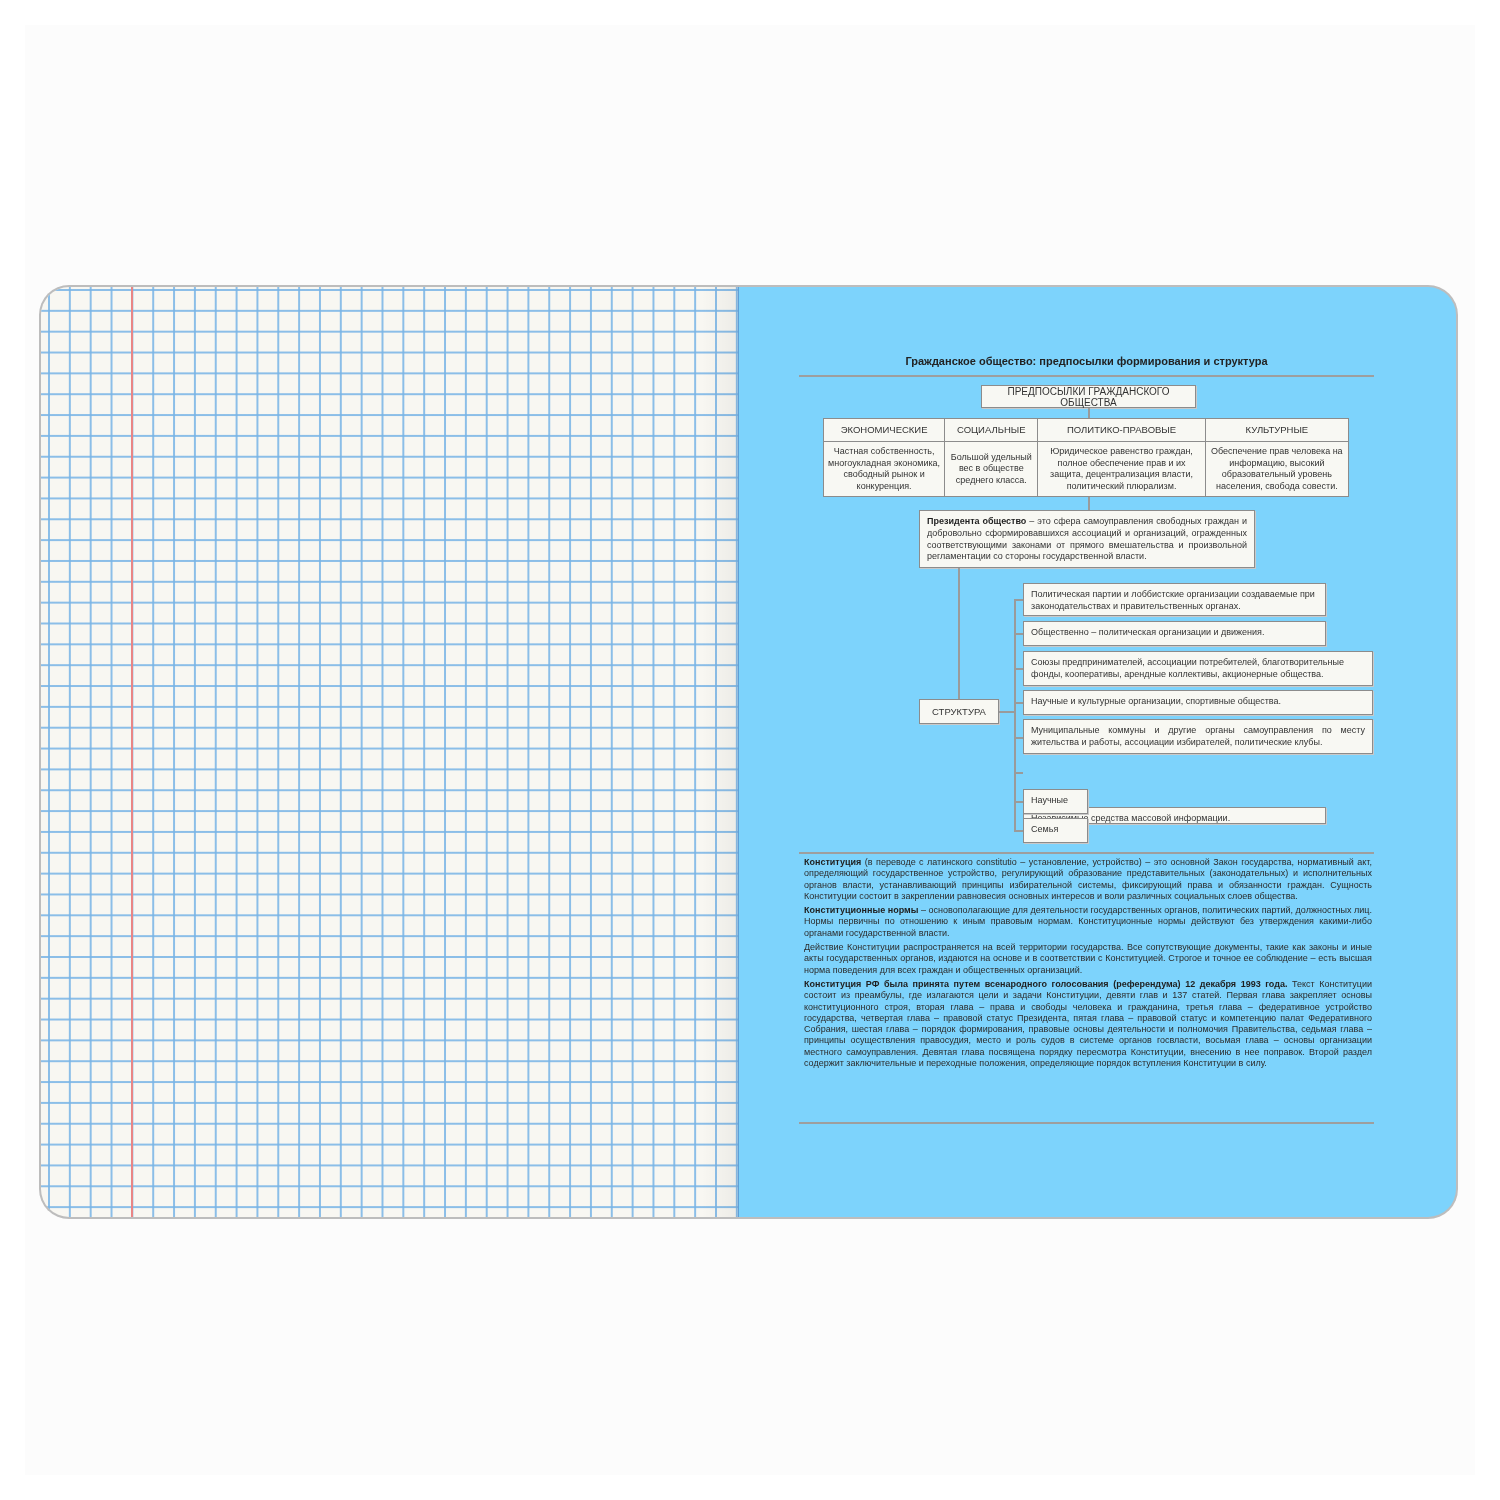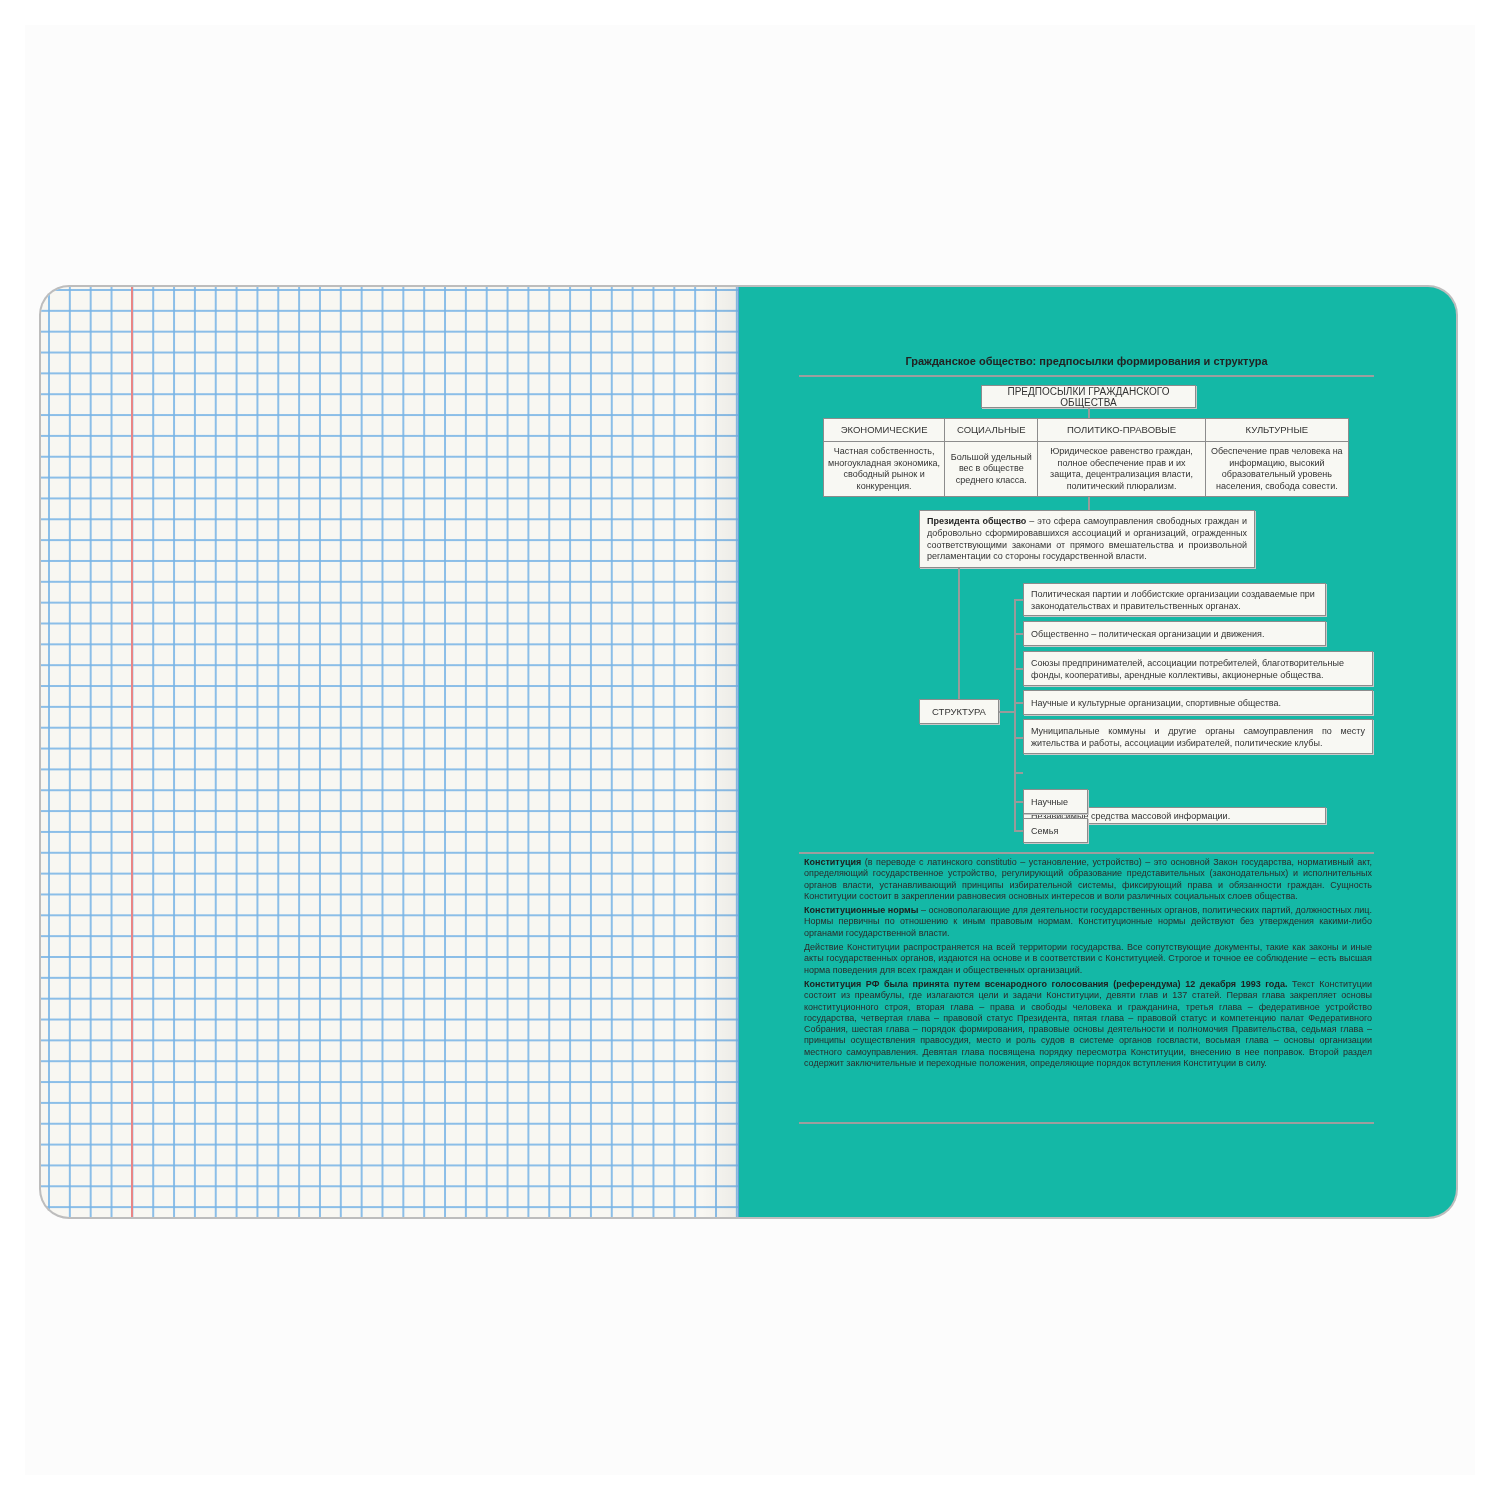--- a/index.html
+++ b/index.html
@@ -11,34 +11,34 @@
   .grid { position: absolute; left: 0; top: 0; width: 700px; height: 930px;
     background-image:
       linear-gradient(to right, rgba(120,180,230,0.85) 0, rgba(120,180,230,0.85) 2px, transparent 2px),
       linear-gradient(to bottom, rgba(120,180,230,0.85) 0, rgba(120,180,230,0.85) 2px, transparent 2px);
     background-size: 20.85px 20.85px;
     background-position: 7px 2px; }
   .margin-line { position: absolute; left: 90px; top: 0; width: 2px; height: 930px; background: #e98585; }
   .gutter-shade { position: absolute; right: 0; top: 0; width: 40px; height: 930px;
     background: linear-gradient(to right, rgba(0,0,0,0) 0%, rgba(0,0,0,0.05) 100%); }
   .gutter-line { position: absolute; right: 0; top: 0; width: 3px; height: 930px; background: #5f9fd6; }
-  .page-right { position: absolute; left: 700px; top: 0; width: 717px; height: 930px; background: #14b8a6;
+  .page-right { position: absolute; left: 700px; top: 0; width: 717px; height: 930px; background: #7dd3fc;
     border: 2px solid #bdbdbd; border-left: none; border-radius: 0 30px 30px 0; }
   .content { position: absolute; left: 60px; top: 0; width: 575px; color: #2b2b2b; }
   .title { position: absolute; top: 68px; left: 0; width: 575px; text-align: center; font-size: 11px; font-weight: bold; color: #222; }
   .rule { position: absolute; left: 0; width: 575px; height: 2px; background: #9e9e9e; }
   .box { position: absolute; border: 1.5px solid #8c8c8c; background: #f8f8f3; box-shadow: 1px 1px 0 #c9c9c9; font-size: 9px; color: #333; box-sizing: border-box; }
   .box.center { display: flex; align-items: center; justify-content: center; text-align: center; }
   .conn { position: absolute; background: #9a9a9a; }
   table.pre { position: absolute; left: 24px; top: 131px; width: 526px; border-collapse: collapse; font-size: 9px; color: #333; background: #f8f8f3; }
   table.pre td { border: 1.5px solid #8c8c8c; text-align: center; vertical-align: middle; padding: 2px 3px; line-height: 11.5px; }
   table.pre tr.head td { height: 18px; font-size: 9.5px; }
   table.pre tr.body td { height: 50px; }
   .defbox { left: 120px; top: 223px; width: 336px; height: 58px; padding: 5px 7px; font-size: 9px; line-height: 11.8px; text-align: justify; }
-  .item { padding: 4px 7px; line-height: 12px; display: flex; align-items: center; }
+  .item { padding: 4px 7px; line-height: 12px; display: flex; align-items: flex-start; }
   .prose { position: absolute; left: 5px; top: 570px; width: 568px; font-size: 9px; line-height: 11.3px; color: #2b2b2b; text-align: justify; }
   .prose p { margin: 0 0 3px 0; }
   b { font-weight: bold; color: #1e1e1e; }
 </style>
 </head>
 <body>
 
 <div class="backdrop"></div>
 
 <div class="notebook">

